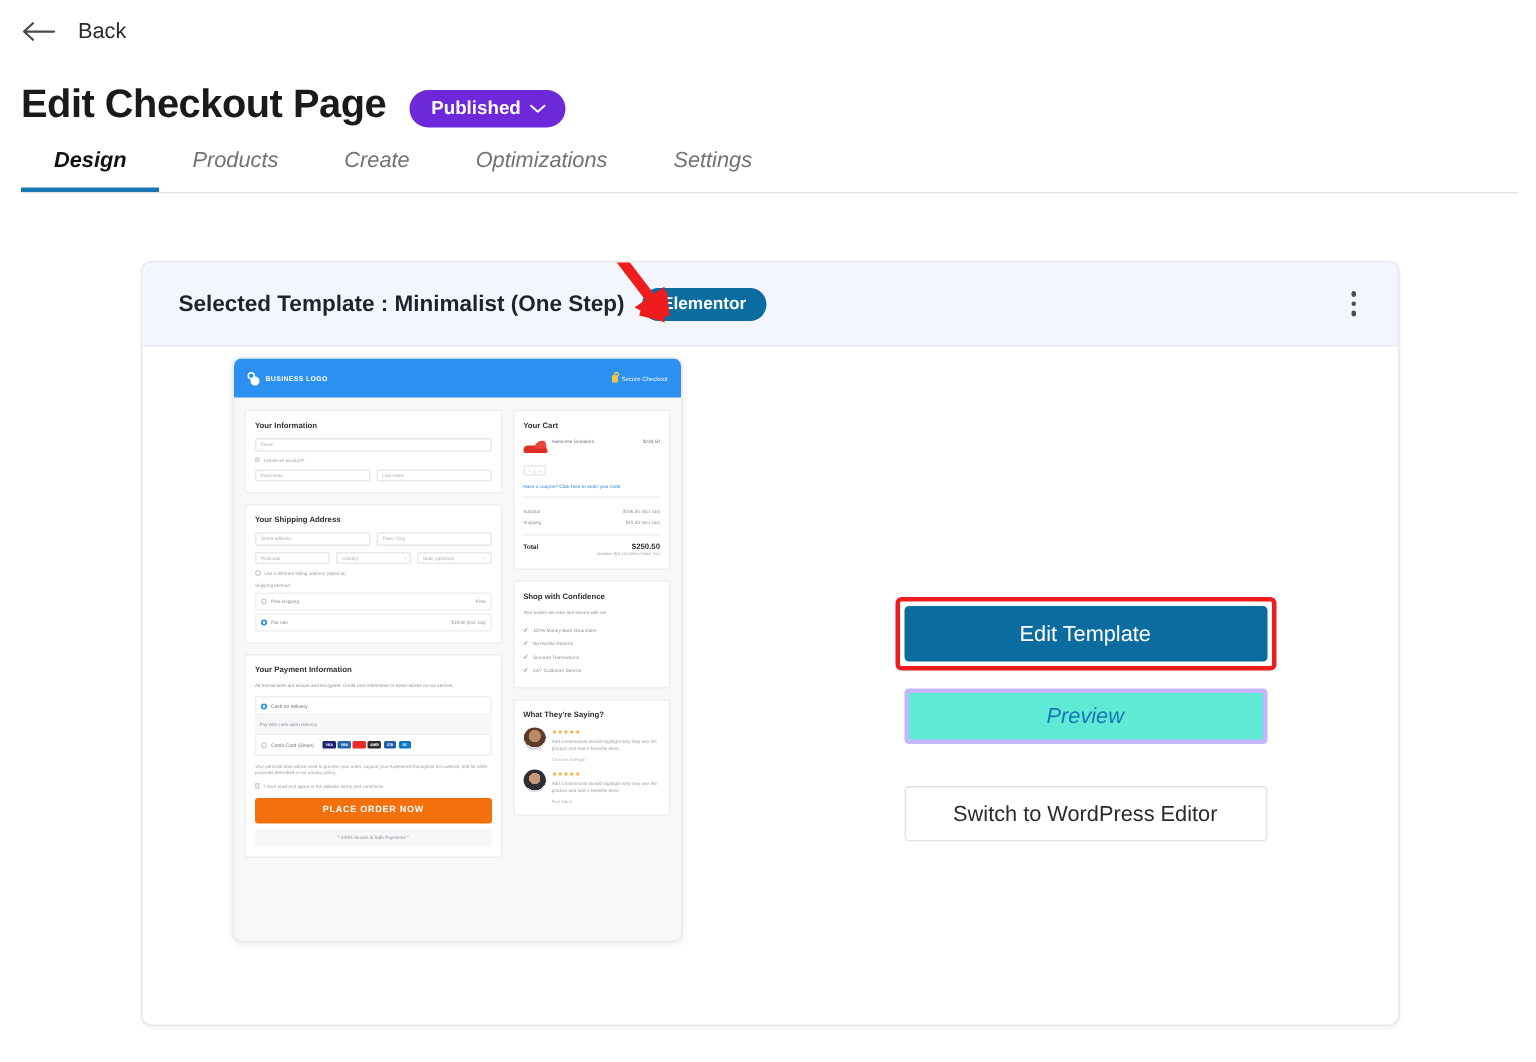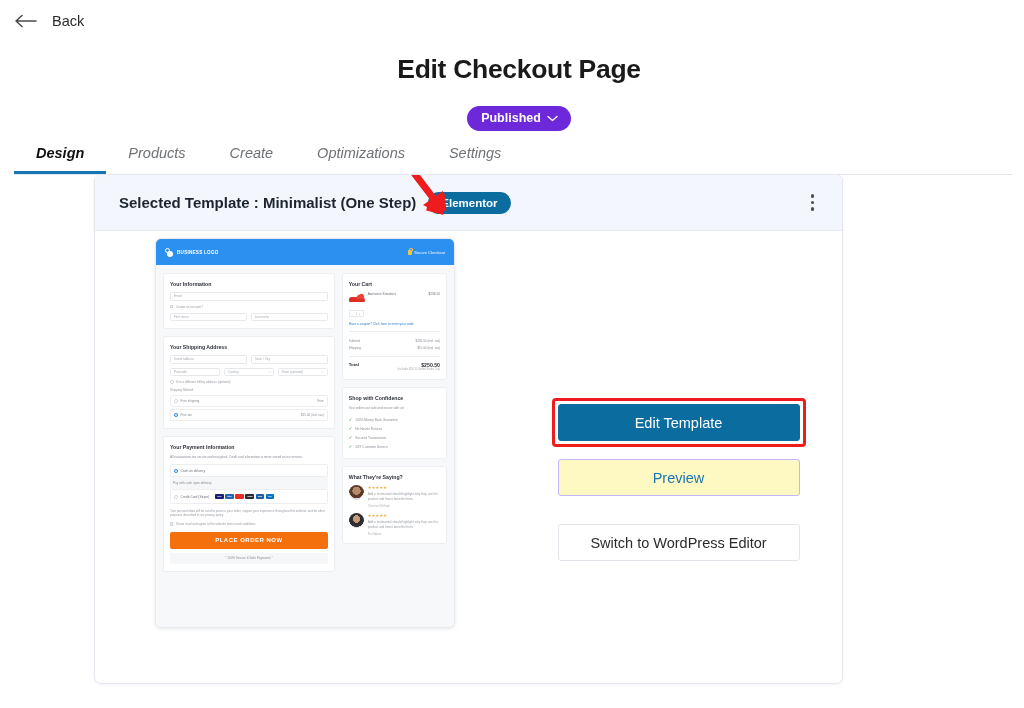--- a/index.html
+++ b/index.html
@@ -9,21 +9,21 @@
     font-family: "Liberation Sans", sans-serif;
     overflow: hidden;
   }
 
   
   .back-bar { display:flex; align-items:center; gap:12px; padding: 2px 0 0 14px; height: 40px; }
   .back-arrow { width:26px; height:20px; display:flex; align-items:center; justify-content:center; color:#4a4a4a; cursor:pointer; }
   .back-label { font-size: 14.5px; color:#2b2b2b; cursor:pointer; }
 
   
-  .title-row { display:flex; align-items:center; gap:16px; padding: 14px 0 0 14px; flex-direction: column; }
+  .title-row { display:flex; align-items:center; gap:16px; padding: 14px 0 0 14px; }
   .page-title { font-size: 26.5px; font-weight: 700; color:#1a1a1a; letter-spacing:-0.3px; }
   .status-pill {
     display:inline-flex; align-items:center; gap:6px;
     background:#6d28d9; color:#fff; border-radius:999px;
     padding: 5px 13px 6px 14px; font-size:12.5px; font-weight:600;
     cursor:pointer; margin-top:5px;
   }
   .chev { display:inline-block; }
 
   
@@ -35,21 +35,21 @@
   }
   .tab.active { color:#111; font-weight:700; }
   .tab.active::after {
     content:""; position:absolute; left:0; right:0; bottom:0;
     height:3px; background:#1976b5;
   }
   .tabs-rule { height:1px; background:#e3e5e8; margin: 0 12px 0 14px; }
 
   
   .card {
-    position:absolute; left:94px; top:174px; width:749px; height:510px;
+    position:absolute; left:94px; top:174px; width:839px; height:510px;
     background:#fff; border:1px solid #e4e8ee; border-radius:7px;
     box-shadow: 0 1px 3px rgba(20,40,80,.06);
     overflow:hidden;
   }
   .card-head {
     height:56px; background:#f3f7fd; border-bottom:1px solid #e6ebf2;
     display:flex; align-items:center; padding: 0 22px 0 24px;
   }
   .card-head-text { font-size:15px; font-weight:700; color:#1d2430; }
   .tpl-badge {
@@ -136,21 +136,21 @@
   .av.a { background: radial-gradient(circle at 50% 38%, #b98a6a 0 34%, #5d3a28 35% 62%, #d8dade 63%); }
   .av.b { background: radial-gradient(circle at 50% 40%, #c79a78 0 32%, #2f2f33 33% 66%, #d8dade 67%); }
   .stars { color:#f5a623; font-size:4px; letter-spacing:.3px; }
   .th-testi-text { font-size:3.1px; color:#9aa0a7; line-height:1.5; margin-top:2px; }
   .th-testi-name { font-size:2.8px; color:#b3b7bd; margin-top:2.5px; }
 
   
   .actions-col { flex:1; display:flex; flex-direction:column; align-items:center; justify-content:flex-start; padding-top:167px; position:relative; }
   .btn { width:242px; height:37px; border-radius:3px; font-size:14.5px; display:flex; align-items:center; justify-content:center; cursor:pointer; }
   .btn-primary { background:#0b6ca0; color:#fff; border:1px solid #0b6ca0; }
-  .btn-outline { background:#fef9c3; color:#1976b5; border:1px solid #c4b5fd; margin-top:12px; }
+  .btn-outline { background:#5eead4; color:#1976b5; border:3px solid #c4b5fd; margin-top:12px;font-style:italic; }
   .btn-plain { background:#fff; color:#2b2b2b; border:1px solid #e2e5e9; margin-top:28px; }
   .hl-box { border:3px solid #ee1c1c; border-radius:4px; padding:3px; }
 
   .arrow-anno { position:absolute; left:-112px; top:-66px; width:60px; height:60px; pointer-events:none; }
 </style>
 </head>
 <body>
 
 <div class="back-bar">
   <span class="back-arrow">

